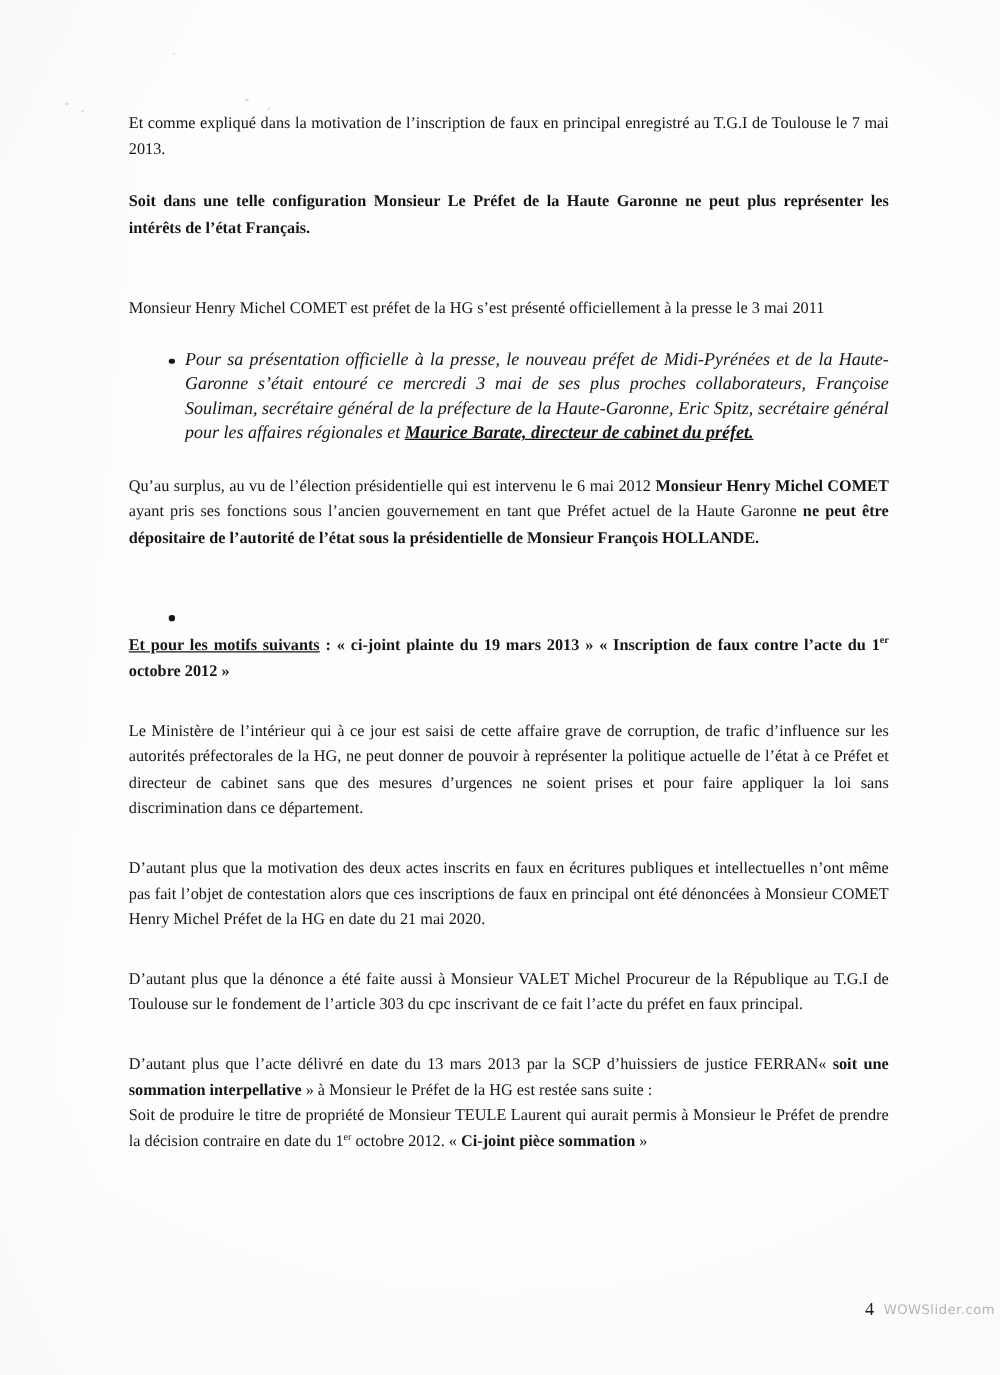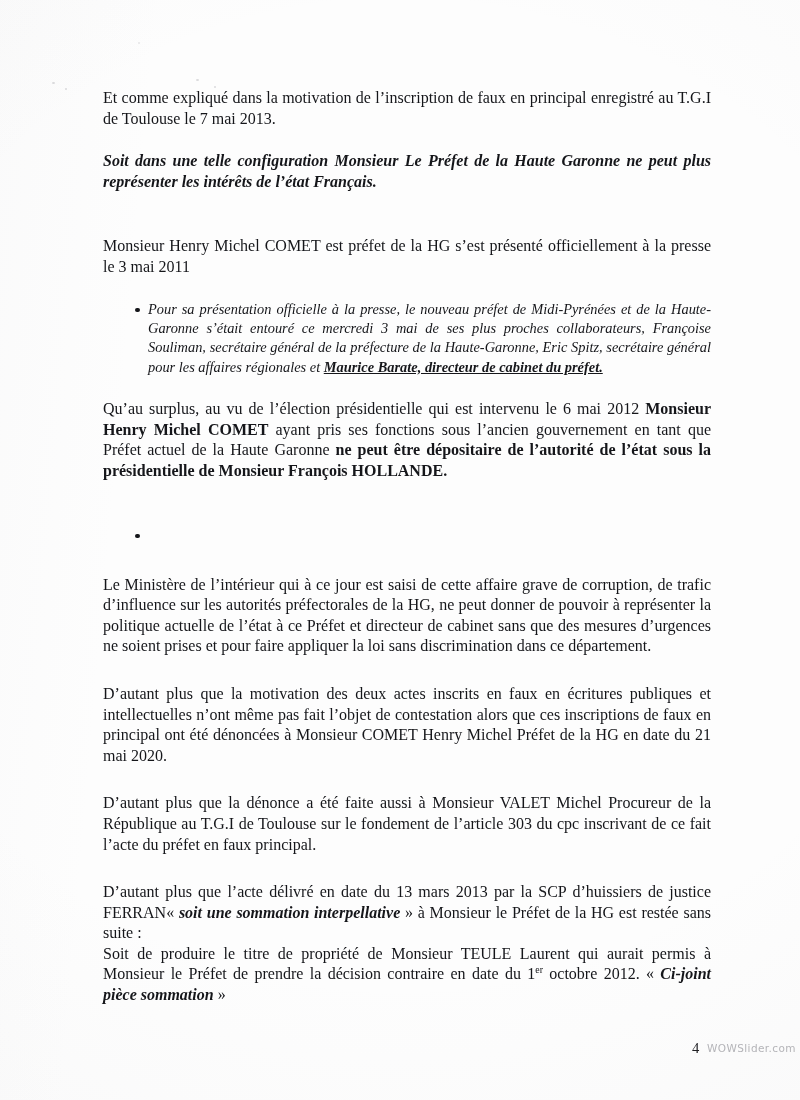--- a/index.html
+++ b/index.html
@@ -44,31 +44,31 @@
 
   .text-column {
     position: absolute;
     left: 103px;
     top: 88px;
     width: 608px;
   }
 
   p, .bullet-row {
     margin: 0;
-    font-size: 16px;
+    font-size: 13px;
     line-height: 20.6px;
     text-align: justify;
     text-justify: inter-word;
     hyphens: none;
   }
   .sp-m  { height: 22px; }
   .sp-l  { height: 27px; }
 
   .b      { font-weight: bold; }
-  .bi     { font-weight: bold; font-style: italic; }
+  .bi     { font-weight: bold; }
   .u      { text-decoration: underline; }
   .biu    { font-weight: bold; font-style: italic; text-decoration: underline; }
   .bu     { font-weight: bold; text-decoration: underline; }
 
   sup {
     font-size: 0.62em;
     vertical-align: super;
     line-height: 0;
   }
 
@@ -162,20 +162,23 @@
     <div class="sp-m"></div>
 
     <ul class="bullet-list">
       <li class="bullet-row">
         <span class="dot"></span>
       </li>
     </ul>
 
     <div class="sp-m"></div>
 
+    <p class="bi">
+      <span class="u">Et pour les motifs suivants</span><span> : </span><span>«  ci-joint plainte du 19 mars 2013 »</span><span> «  Inscription de faux contre l’acte du 1</span><sup>er</sup><span> octobre 2012 »</span>
+    </p>
 
     <div class="sp-l"></div>
 
     <p>Le Ministère de l’intérieur qui à ce jour est saisi de cette affaire grave de corruption, de trafic d’influence sur les autorités préfectorales de la HG, ne peut donner de pouvoir à représenter la politique actuelle de l’état à ce Préfet et directeur de cabinet sans que des mesures d’urgences ne soient prises et pour faire appliquer la loi sans discrimination dans ce département.</p>
 
     <div class="sp-l"></div>
 
     <p>D’autant plus que la motivation des deux actes inscrits en faux en écritures publiques et intellectuelles n’ont même pas fait l’objet de contestation alors que ces inscriptions de faux en principal ont été dénoncées à Monsieur COMET Henry Michel Préfet de la HG en date du 21 mai 2020.</p>
 
     <div class="sp-l"></div>

